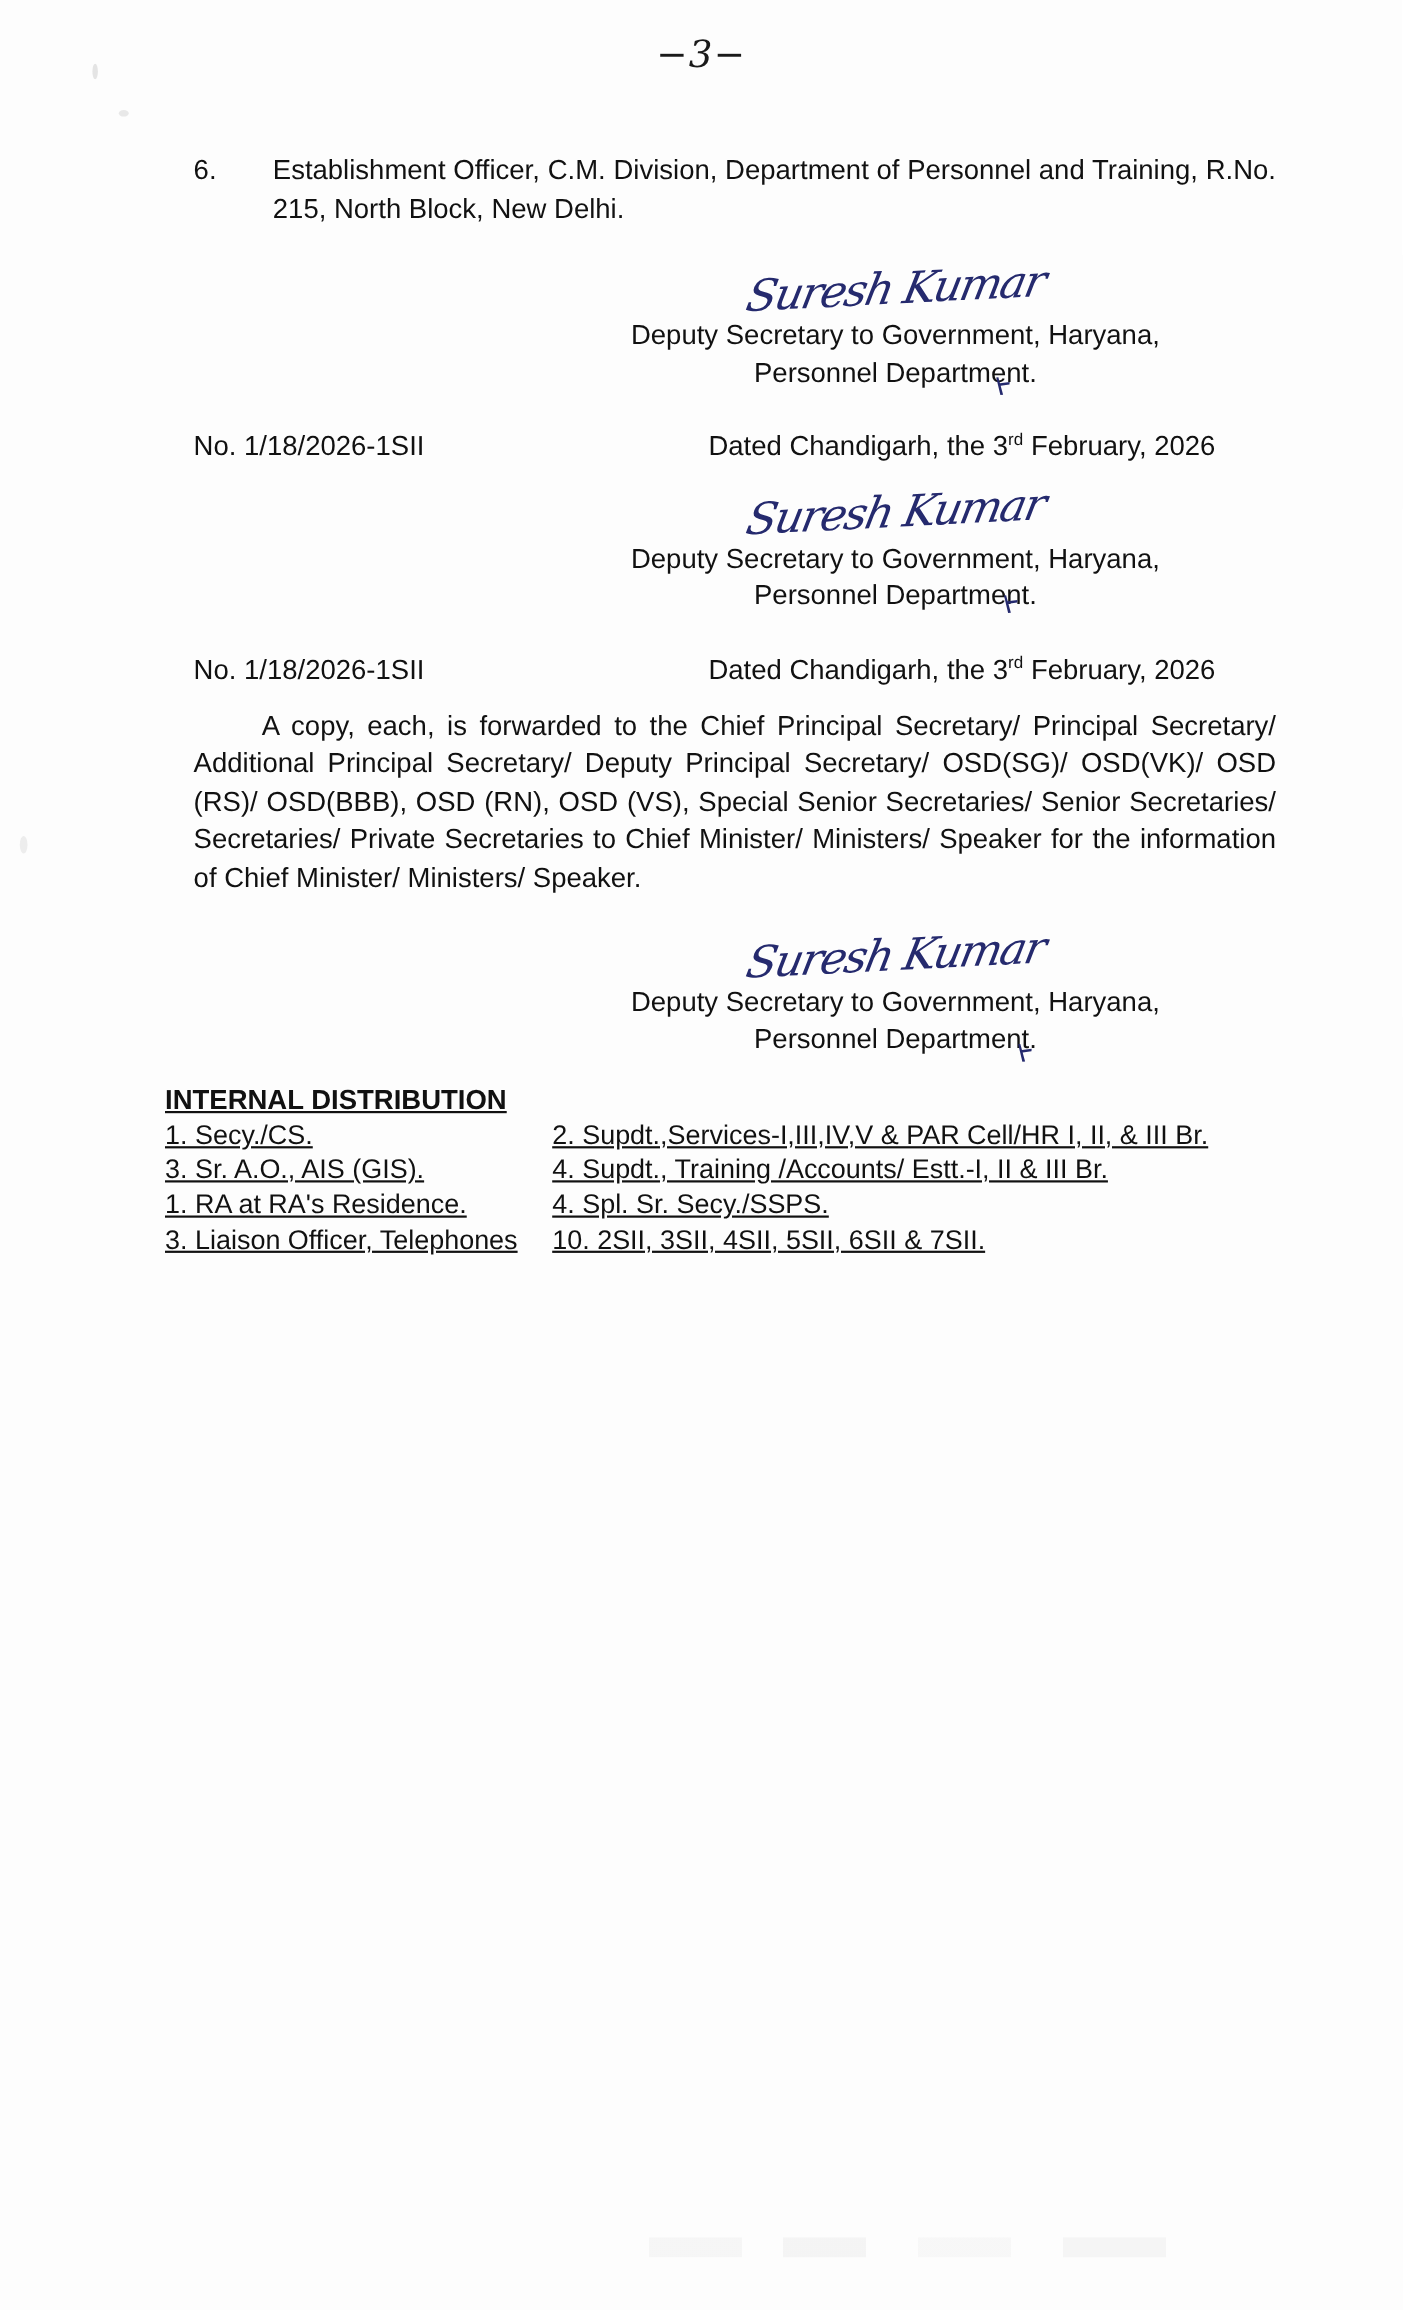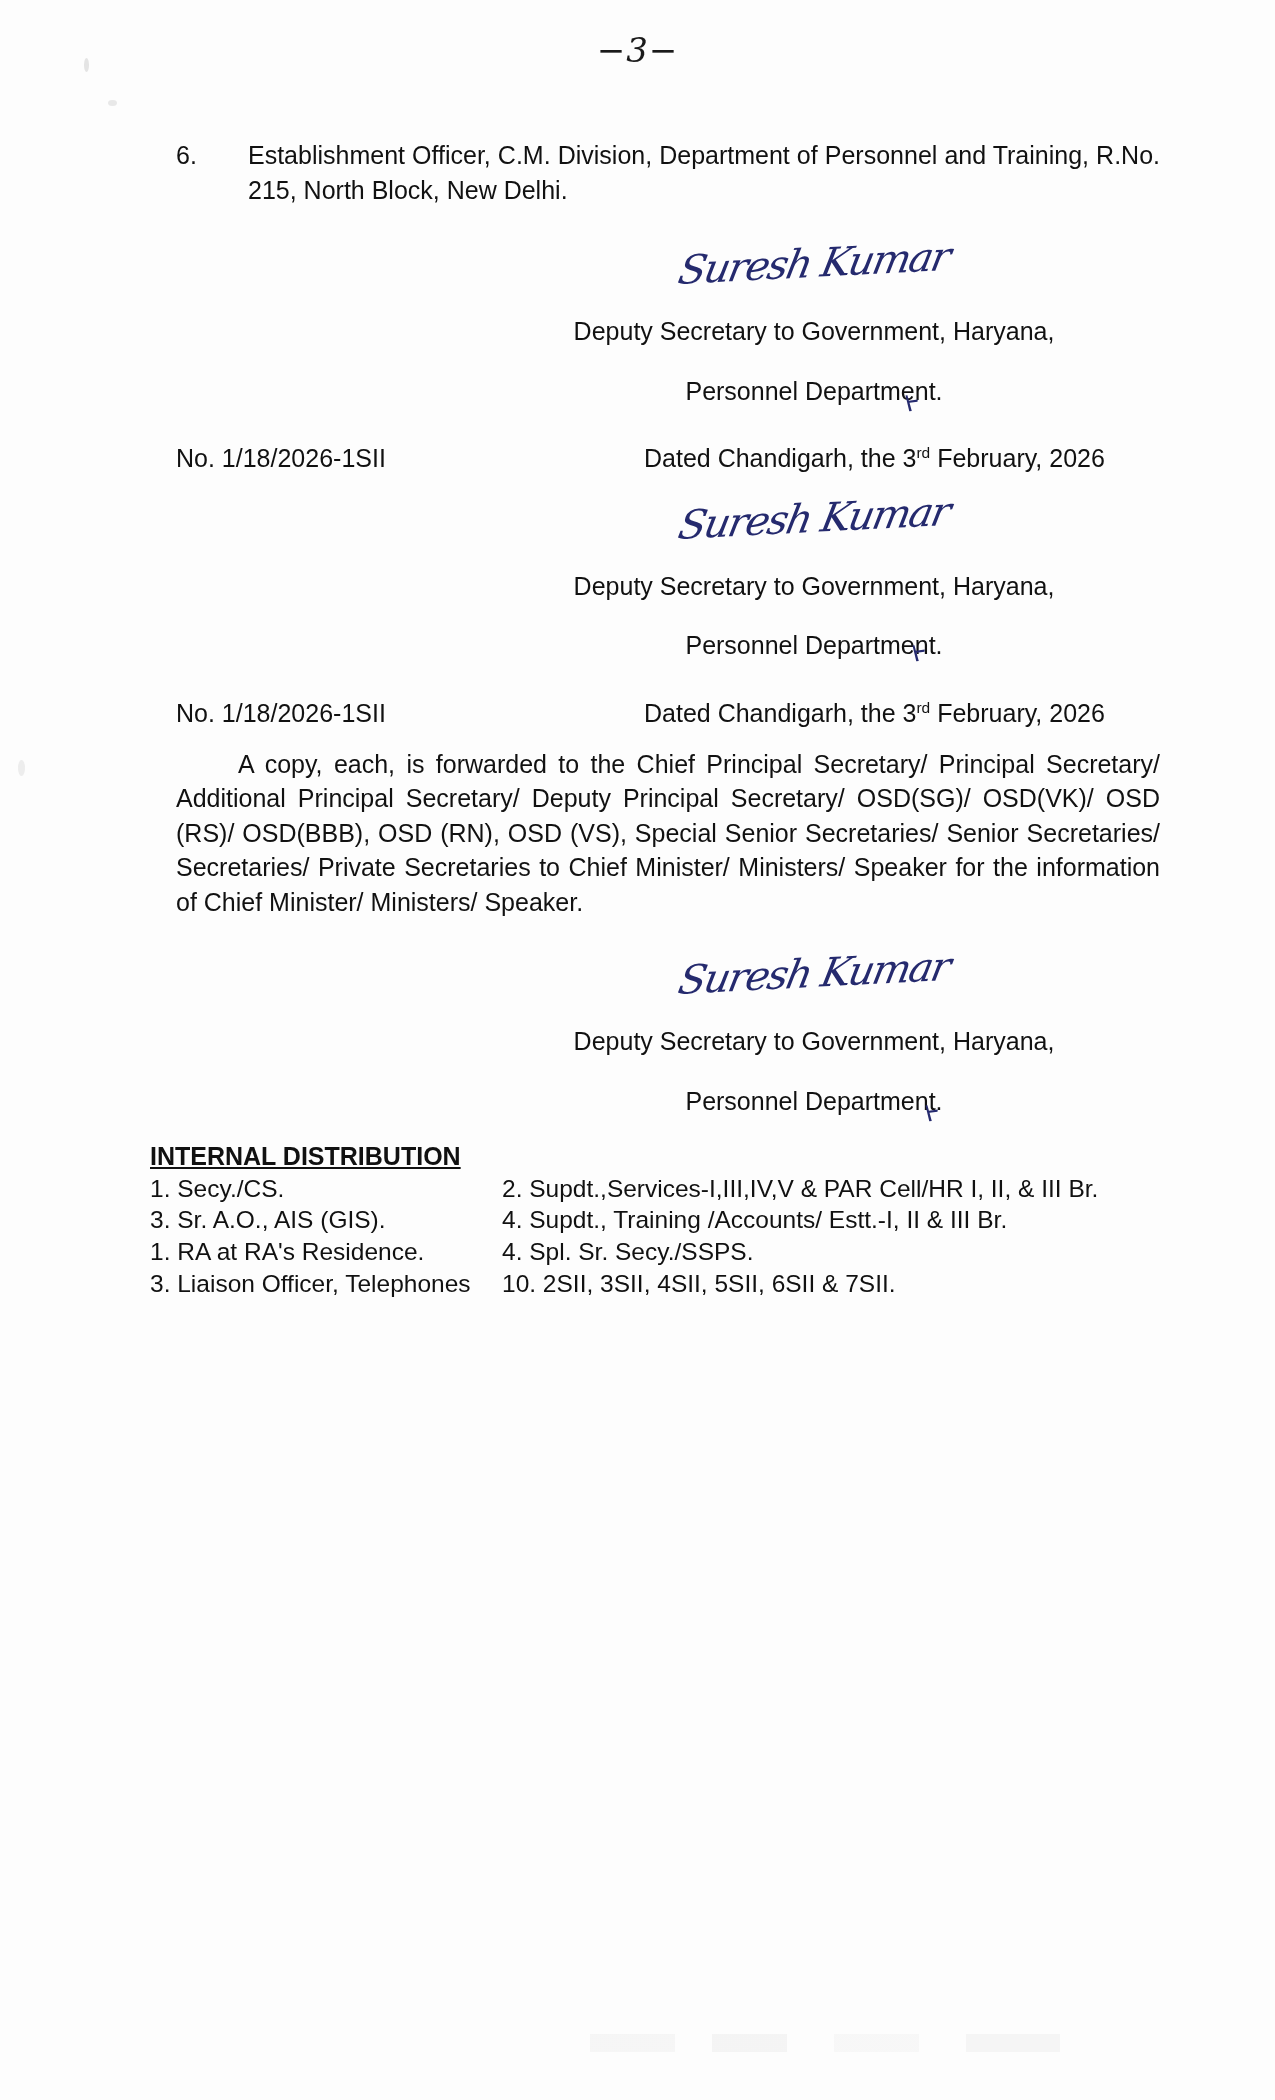--- a/index.html
+++ b/index.html
@@ -80,21 +80,20 @@
     transform: skewX(-14deg) rotate(-3deg);
     height: 52px;
     line-height: 52px;
     white-space: nowrap;
     overflow: visible;
   }
   .sig-line {
     font-size: 25px;
     line-height: 1.34;
     white-space: nowrap;
-    margin-top: 26px;
   }
   .sig-line.dept { position: relative; }
   .sig-flourish {
     font-family: "DejaVu Serif", serif;
     font-style: italic;
     color: #252a6e;
     font-size: 28px;
     position: absolute;
     transform: rotate(-8deg);
   }
@@ -120,20 +119,21 @@
     font-weight: bold;
     font-size: 25px;
     text-decoration: underline;
     display: inline-block;
     line-height: 1.3;
   }
   .dist-table {
     font-size: 24.5px;
     line-height: 1.3;
     border-collapse: collapse;
+    text-decoration: underline;
   }
   .dist-table td { padding: 0; vertical-align: top; white-space: nowrap; }
   .dist-table td.col-left { width: 352px; }
 
   .bottom-smudge {
     position: absolute;
     bottom: 48px;
     left: 590px;
     width: 470px;
     height: 18px;

